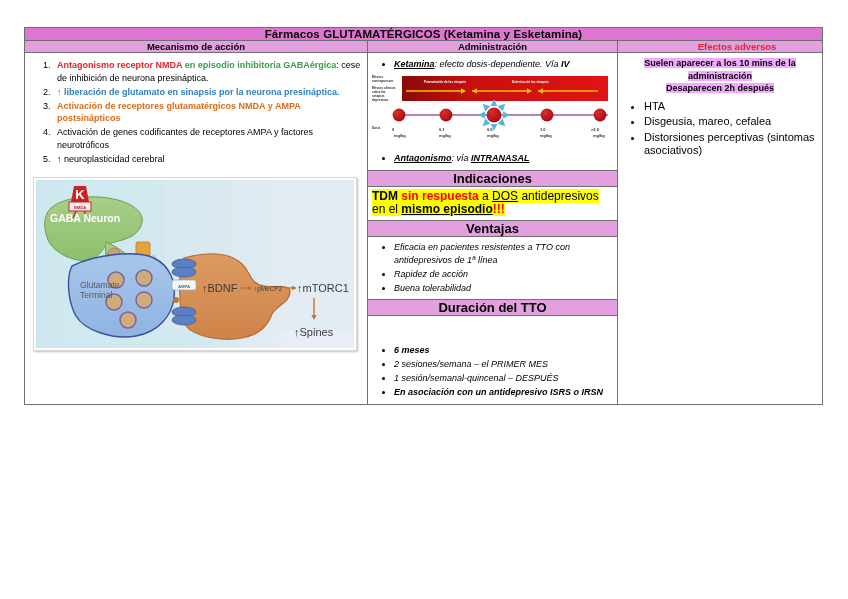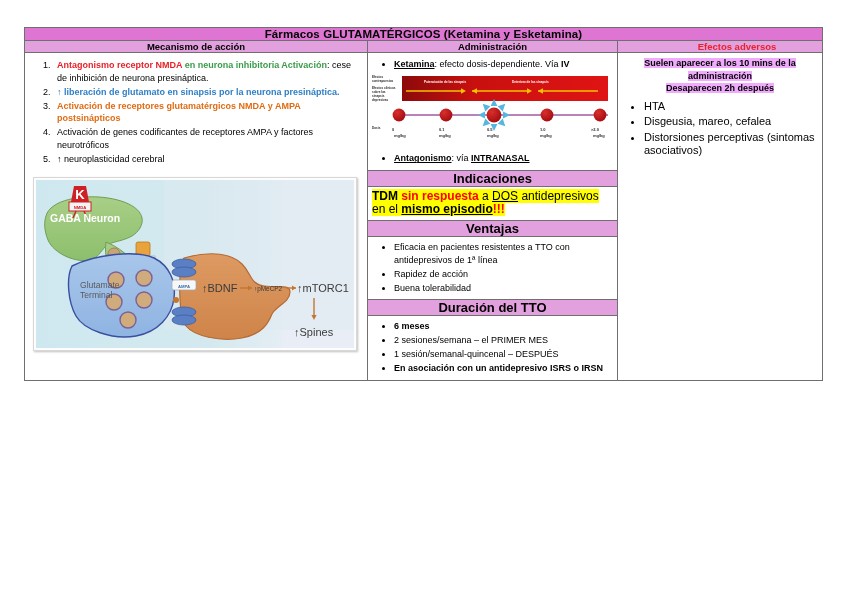--- a/index.html
+++ b/index.html
@@ -45,21 +45,21 @@
 
   
   .figwrap{margin:8px 4px 6px 8px;width:322px;height:172px;
            background:#fdfdfd;border:1px solid #d8d8d8;
            box-shadow:1px 1px 2px rgba(0,0,0,.25);position:relative;overflow:hidden;}
   .fig{position:absolute;left:2px;top:2px;width:318px;height:168px;overflow:hidden;}
   .fig svg{display:block;}
 
   
   .adm{padding:5px 4px 4px 4px;}
-  ul.b{margin:0;padding:0 0 0 22px;list-style:disc;}
+  ul.b{margin:0;padding:0 0 0 22px;list-style:disc;font-style:italic;}
   ul.b>li{font-size:9px;line-height:12.4px;margin-bottom:1.5px;color:#000;}
   .hdl{font-weight:bold;text-decoration:underline;}
   .bld{font-weight:bold;}
   .dosefig{margin:3px 0 4px 0;width:240px;height:75px;position:relative;}
   .dosefig svg{display:block;}
 
   .ind-body{padding:3px 4px 4px 4px;text-align:left;font-size:12px;
             line-height:13px;color:#000;}
   .hl{background:#ffff00;}
   .redb{color:#ff0000;font-weight:bold;}
@@ -97,21 +97,21 @@
       <td class="sub-band">Mecanismo de acción</td>
       <td class="sub-band">Administración</td>
       <td class="sub-band red">Efectos adversos</td>
     </tr>
 
     <tr>
 
       <td rowspan="7">
         <div class="mech">
           <ol class="mlist" id="mech-list">
-                <li class="n1"><span class="c-red">Antagonismo receptor NMDA </span><span class="c-green">en neurona inhibitoria Activación</span><span class="c-black">: cese de inhibición de neurona presináptica.</span></li>
+                <li class="n1"><span class="c-red">Antagonismo receptor NMDA </span><span class="c-green">en episodio inhibitoria GABAérgica</span><span class="c-black">: cese de inhibición de neurona presináptica.</span></li>
                 <li class="n2"><span class="c-blue">↑ liberación de glutamato en sinapsis por la neurona presináptica.</span></li>
                 <li class="n3"><span class="c-orange">Activación de receptores glutamatérgicos NMDA y AMPA postsinápticos</span></li>
                 <li class="n4"><span class="c-black">Activación de genes codificantes de receptores AMPA y factores neurotróficos</span></li>
                 <li class="n5"><span class="c-black">↑ neuroplasticidad cerebral</span></li>
               </ol>
         </div>
 
         <div class="figwrap">
           <div class="fig">
             <svg width="318" height="168" viewBox="0 0 318 168">
@@ -334,21 +334,21 @@
       </td>
     </tr>
 
     <tr>
       <td class="band-row">Duración del TTO</td>
     </tr>
     <tr>
       <td>
         <div class="dur-body">
           <ul class="b" id="dur-list">
-                <li style="font-weight: bold;">6 meses</li>
+                <li style="font-weight: bold; margin-top: 24px;">6 meses</li>
                 <li>2 sesiones/semana – el PRIMER MES</li>
                 <li>1 sesión/semanal-quincenal – DESPUÉS</li>
                 <li style="font-weight: bold;">En asociación con un antidepresivo ISRS o IRSN</li>
               </ul>
         </div>
       </td>
     </tr>
 
   </tbody>
     </table>

